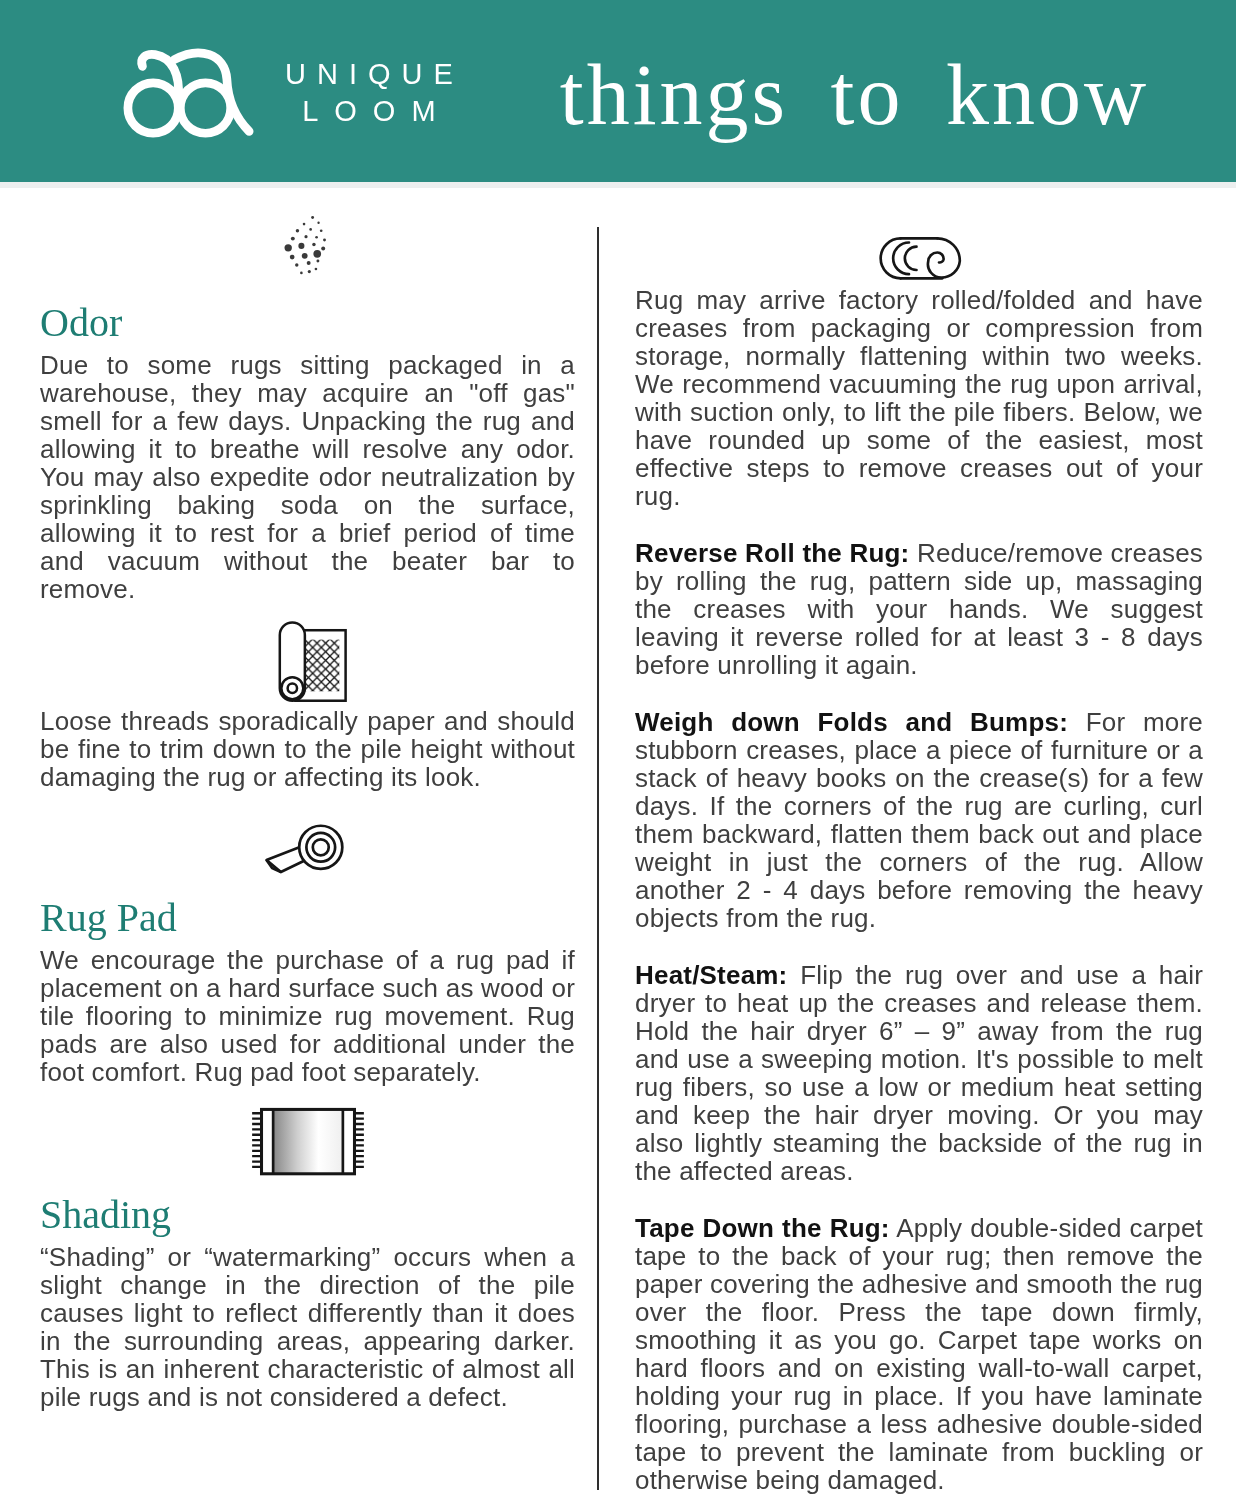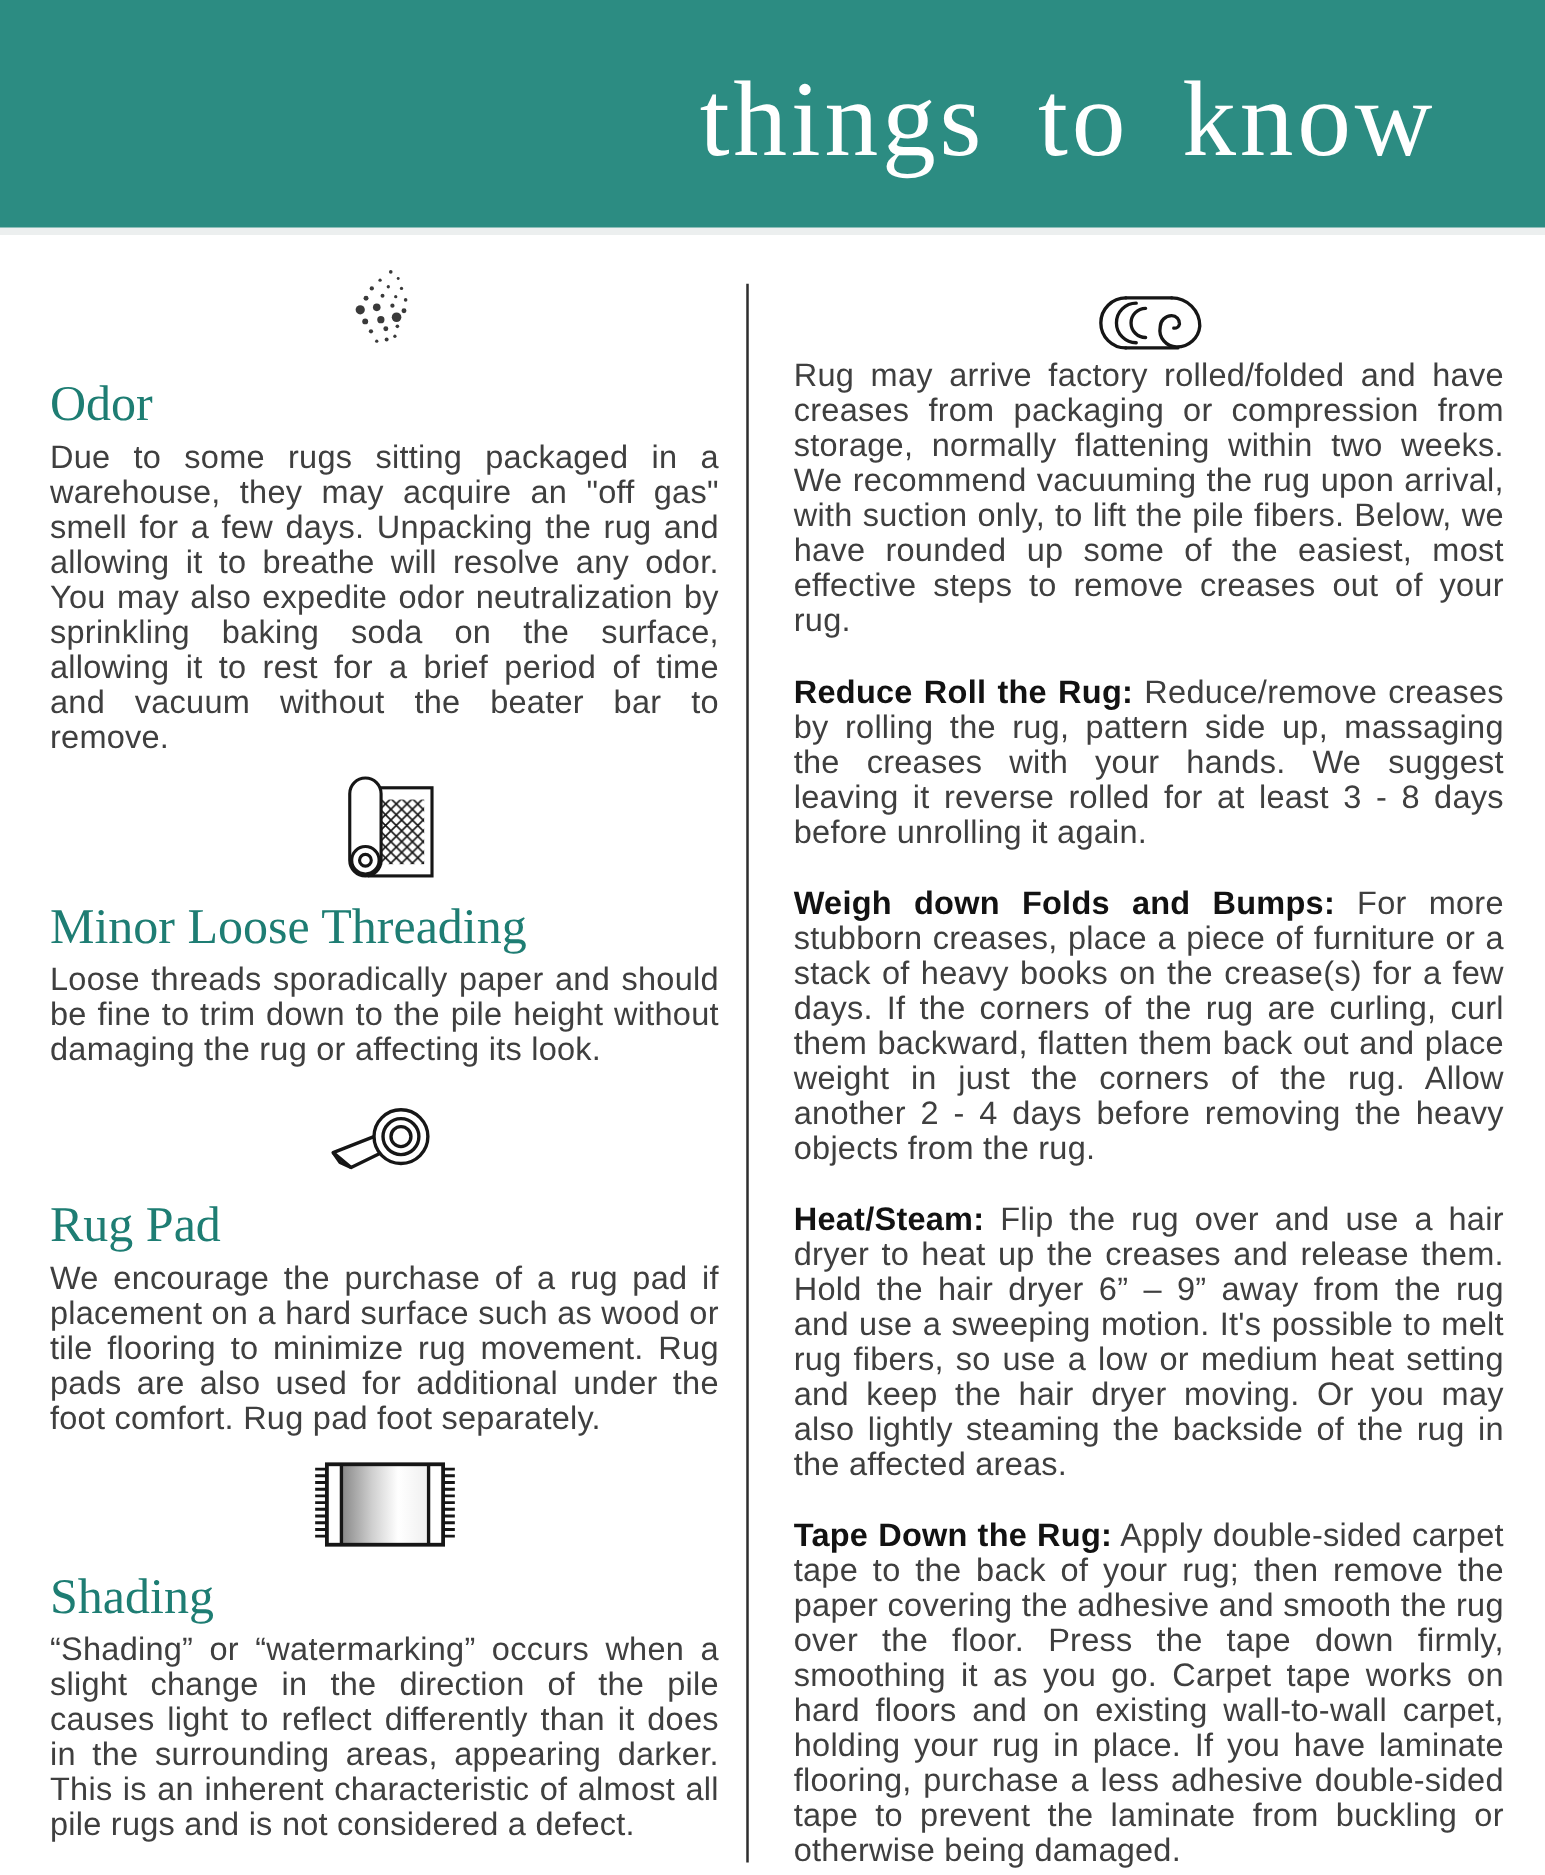--- a/index.html
+++ b/index.html
@@ -38,20 +38,32 @@
                text-align: justify; letter-spacing: 0.2px; }
   .tip { margin: 29px 0 0 0; }
   .tip strong { color: #121212; font-weight: 700; }
 </style>
 </head>
 <body>
 
 <div class="page">
 
   <header class="banner">
+    <div class="brand">
+      <svg class="brand-logo" width="146" height="97" viewBox="0 0 150 100" fill="none" stroke="#ffffff" stroke-width="9" stroke-linecap="round">
+        <circle cx="38" cy="66" r="26"></circle>
+        <circle cx="92" cy="66" r="26"></circle>
+        <path d="M 64,56 C 66,32 58,14 40,11 C 30,9.5 24,15 27,23"></path>
+        <path d="M 60,16 C 86,2 112,10 114,36 C 115,58 123,76 137,90"></path>
+      </svg>
+      <div class="brand-text">
+        <div class="brand-line">UNIQUE</div>
+        <div class="brand-line l2">LOOM</div>
+      </div>
+    </div>
     <h1 class="banner-title">things to know</h1>
   </header>
 
   <main class="columns">
     <div class="divider"></div>
 
     <section class="col left">
 
       <div class="sec">
         <div class="icon-wrap iw-odor">
@@ -93,21 +105,20 @@
                 <path d="M0,0 L11,11 M11,0 L0,11" stroke="#161616" stroke-width="1.7" fill="none"></path>
               </pattern>
             </defs>
             <rect x="44" y="22" width="64" height="90" fill="#ffffff"></rect>
             <rect x="54" y="34" width="46" height="66" fill="url(#xh)" stroke="none"></rect>
             <rect x="24" y="12" width="32" height="100" rx="16" fill="#ffffff"></rect>
             <circle cx="40" cy="96" r="14" fill="#ffffff"></circle>
             <circle cx="40" cy="96" r="6" fill="none"></circle>
           </svg>
         </div>
-        <h2>Minor Loose Threading</h2>
         <p class="body-text">Loose threads sporadically paper and should be fine to trim down to the pile height without damaging the rug or affecting its look.</p>
       </div>
 
       <div class="sec">
         <div class="icon-wrap iw-tape">
           <svg class="icon" width="96" height="75" viewBox="0 0 120 94" fill="none" stroke="#161616" stroke-width="3.4" stroke-linejoin="round">
             <path d="M 8,64 L 54,46 L 63,61 L 26,79 Z" fill="#ffffff"></path>
             <path d="M 8,64 L 15,74 L 26,79" fill="none"></path>
             <circle cx="76" cy="48" r="27" fill="#ffffff"></circle>
             <circle cx="76" cy="48" r="18" fill="none"></circle>
@@ -151,21 +162,21 @@
           <path d="M 44,5 L 88,5"></path>
           <path d="M 44,5 A 24,24 0 1 0 44,53"></path>
           <path d="M 54,10 A 19,19 0 1 0 54,48"></path>
           <path d="M 63,15 A 14,14 0 1 0 63,43"></path>
           <path d="M 44,53 L 94,53"></path>
           <path d="M 88,5 A 27,27 0 0 1 115,32 A 22,22 0 0 1 93,52 A 16,16 0 0 1 77,33 A 11,11 0 0 1 88,22 A 7.5,7.5 0 0 1 95.5,30 A 5,5 0 0 1 90,34"></path>
         </svg>
       </div>
       <p class="body-text">Rug may arrive factory rolled/folded and have creases from packaging or compression from storage, normally flattening within two weeks. We recommend vacuuming the rug upon arrival, with suction only, to lift the pile fibers. Below, we have rounded up some of the easiest, most effective steps to remove creases out of your rug.</p>
 
-      <p class="body-text tip"><strong>Reduce Roll the Rug:</strong> <span>Reduce/remove creases by rolling the rug, pattern side up, massaging the creases with your hands. We suggest leaving it reverse rolled for at least 3 - 8 days before unrolling it again.</span></p>
+      <p class="body-text tip"><strong>Reverse Roll the Rug:</strong> <span>Reduce/remove creases by rolling the rug, pattern side up, massaging the creases with your hands. We suggest leaving it reverse rolled for at least 3 - 8 days before unrolling it again.</span></p>
 
       <p class="body-text tip"><strong>Weigh down Folds and Bumps:</strong> <span>For more stubborn creases, place a piece of furniture or a stack of heavy books on the crease(s) for a few days. If the corners of the rug are curling, curl them backward, flatten them back out and place weight in just the corners of the rug. Allow another 2 - 4 days before removing the heavy objects from the rug.</span></p>
 
       <p class="body-text tip"><strong>Heat/Steam:</strong> <span>Flip the rug over and use a hair dryer to heat up the creases and release them. Hold the hair dryer 6” – 9” away from the rug and use a sweeping motion. It's possible to melt rug fibers, so use a low or medium heat setting and keep the hair dryer moving. Or you may also lightly steaming the backside of the rug in the affected areas.</span></p>
 
       <p class="body-text tip"><strong>Tape Down the Rug:</strong> <span>Apply double-sided carpet tape to the back of your rug; then remove the paper covering the adhesive and smooth the rug over the floor. Press the tape down firmly, smoothing it as you go. Carpet tape works on hard floors and on existing wall-to-wall carpet, holding your rug in place. If you have laminate flooring, purchase a less adhesive double-sided tape to prevent the laminate from buckling or otherwise being damaged.</span></p>
 
     </section>
   </main>
 </div>

